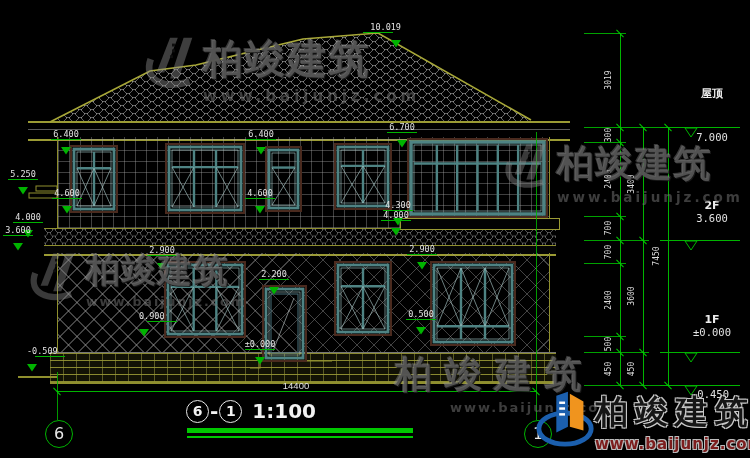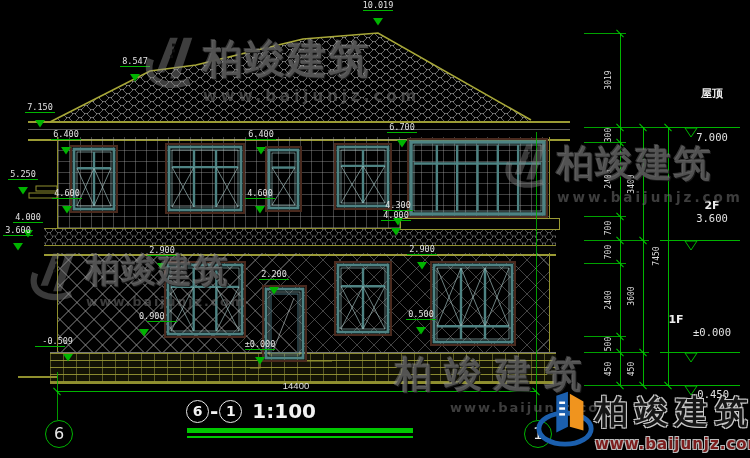--- a/index.html
+++ b/index.html
@@ -101,27 +101,21 @@
 
   <svg class="abs" style="left:0;top:0;z-index:15;" width="750" height="458">
     <polyline points="50,122 150,71 196,65 303,39 378,33 531,120" fill="none" stroke="#a8a838" stroke-width="1.6"></polyline>
     <rect x="36" y="186" width="21" height="5" fill="#000" stroke="#8f8f2e" stroke-width="1"></rect>
     <rect x="29" y="193" width="28" height="5" fill="#000" stroke="#8f8f2e" stroke-width="1"></rect>
     <line x1="18" y1="377" x2="57" y2="377" stroke="#8f8f2e" stroke-width="2"></line>
     <path d="M250,368 h10 v-7 h72" fill="none" stroke="#8f8f2e" stroke-width="1.2"></path>
   </svg>
 
   <div id="dyn" class="abs" style="left:0;top:0;width:750px;height:458px;">
-      <div class="marker" style="position: absolute; left: 355px; top: 0; text-align: center;"><div class="mlbl">10.019</div><div class="mline"></div><svg width="10" height="8">
-          <path d="M0,0 L10,0 L5,7.5 Z" fill="#00b400"></path>
-        </svg></div>
-      <div class="marker" style="position: absolute; left: 112px; top: 56px; text-align: center;"><div class="mlbl">8.547</div><div class="mline"></div><svg width="10" height="8">
-          <path d="M0,0 L10,0 L5,7.5 Z" fill="#00b400"></path>
-        </svg></div>
-      <div class="marker" style="position: absolute; left: 17px; top: 102px; text-align: center;"><div class="mlbl">7.150</div><div class="mline"></div><svg width="10" height="8">
+      <div class="marker" style="position: absolute; left: 355px; top: 22px; text-align: right;"><div class="mlbl">10.019</div><div class="mline"></div><svg width="10" height="8">
           <path d="M0,0 L10,0 L5,7.5 Z" fill="#00b400"></path>
         </svg></div>
       <div class="marker" style="position: absolute; left: 43px; top: 129px; text-align: center;"><div class="mlbl">6.400</div><div class="mline"></div><svg width="10" height="8">
           <path d="M0,0 L10,0 L5,7.5 Z" fill="#00b400"></path>
         </svg></div>
       <div class="marker" style="position: absolute; left: 238px; top: 129px; text-align: center;"><div class="mlbl">6.400</div><div class="mline"></div><svg width="10" height="8">
           <path d="M0,0 L10,0 L5,7.5 Z" fill="#00b400"></path>
         </svg></div>
       <div class="marker" style="position: absolute; left: 379px; top: 122px; text-align: center;"><div class="mlbl">6.700</div><div class="mline"></div><svg width="10" height="8">
           <path d="M0,0 L10,0 L5,7.5 Z" fill="#00b400"></path>
@@ -158,40 +152,40 @@
         </svg></div>
       <div class="marker" style="position: absolute; left: 139px; top: 311px; text-align: left;"><div class="mlbl">0.900</div><div class="mline"></div><svg width="10" height="8">
           <path d="M0,0 L10,0 L5,7.5 Z" fill="#00b400"></path>
         </svg></div>
       <div class="marker" style="position: absolute; left: 398px; top: 309px; text-align: center;"><div class="mlbl">0.500</div><div class="mline"></div><svg width="10" height="8">
           <path d="M0,0 L10,0 L5,7.5 Z" fill="#00b400"></path>
         </svg></div>
       <div class="marker" style="position: absolute; left: 237px; top: 339px; text-align: center;"><div class="mlbl">±0.000</div><div class="mline"></div><svg width="10" height="8">
           <path d="M0,0 L10,0 L5,7.5 Z" fill="#00b400"></path>
         </svg></div>
-      <div class="marker" style="position: absolute; left: 27px; top: 336px; text-align: right;"><div class="mlbl">-0.509</div><div class="mline"></div><svg width="10" height="8">
+      <div class="marker" style="position: absolute; left: 27px; top: 346px; text-align: left;"><div class="mlbl">-0.509</div><div class="mline"></div><svg width="10" height="8">
           <path d="M0,0 L10,0 L5,7.5 Z" fill="#00b400"></path>
         </svg></div>
       <div class="greenline" style="position: absolute; left: 660px; top: 127px; width: 80px; height: 1px;"></div>
       <svg width="14" height="11" style="position: absolute; left: 684px; top: 128px; z-index: 41;">
         <path d="M1,0 L13,0 L7,9 Z" fill="none" stroke="#00b400" stroke-width="1"></path>
       </svg>
       <div class="lvlname" style="position: absolute; left: 684px; top: 86px;">屋顶</div>
       <div class="lvlval" style="position: absolute; left: 682px; top: 99px; margin-top: 32px;">7.000</div>
       <div class="greenline" style="position: absolute; left: 660px; top: 240px; width: 80px; height: 1px;"></div>
       <svg width="14" height="11" style="position: absolute; left: 684px; top: 241px; z-index: 41;">
         <path d="M1,0 L13,0 L7,9 Z" fill="none" stroke="#00b400" stroke-width="1"></path>
       </svg>
       <div class="lvlname" style="position: absolute; left: 684px; top: 199px;">2F</div>
       <div class="lvlval" style="position: absolute; left: 682px; top: 212px;">3.600</div>
       <div class="greenline" style="position: absolute; left: 660px; top: 352px; width: 80px; height: 1px;"></div>
       <svg width="14" height="11" style="position: absolute; left: 684px; top: 353px; z-index: 41;">
         <path d="M1,0 L13,0 L7,9 Z" fill="none" stroke="#00b400" stroke-width="1"></path>
       </svg>
-      <div class="lvlname" style="position: absolute; left: 648px; top: 313px;">1F</div>
+      <div class="lvlname" style="position: absolute; left: 684px; top: 313px;">1F</div>
       <div class="lvlval" style="position: absolute; left: 682px; top: 326px;">±0.000</div>
       <div class="greenline" style="position: absolute; left: 660px; top: 385px; width: 80px; height: 1px;"></div>
       <svg width="14" height="11" style="position: absolute; left: 684px; top: 386px; z-index: 41;">
         <path d="M1,0 L13,0 L7,9 Z" fill="none" stroke="#00b400" stroke-width="1"></path>
       </svg>
       <div class="lvlval" style="position: absolute; left: 680px; top: 388px;">-0.450</div>
       <div class="greenline" style="position: absolute; left: 620px; top: 33px; width: 1px; height: 352px;"></div>
       <div class="tickslash" style="position: absolute; left: 615px; top: 32.5px;"></div>
       <div class="tickslash" style="position: absolute; left: 615px; top: 126.5px;"></div>
       <div class="tickslash" style="position: absolute; left: 615px; top: 141.5px;"></div>

